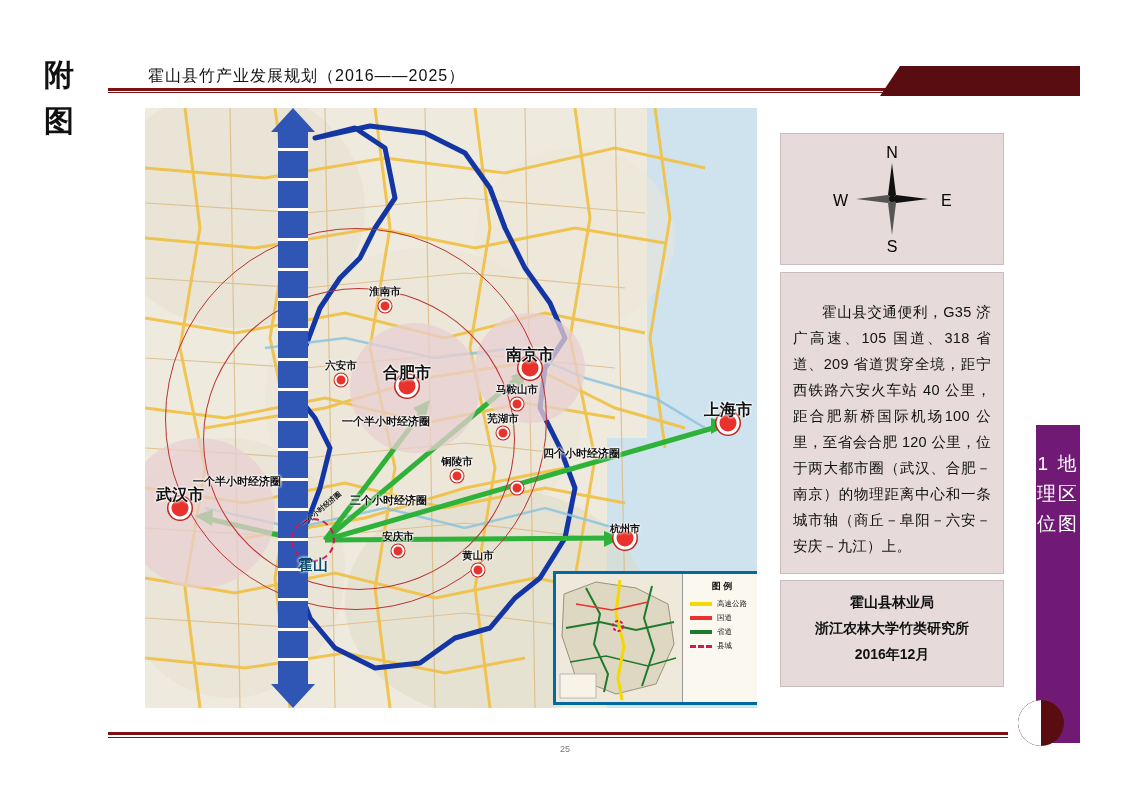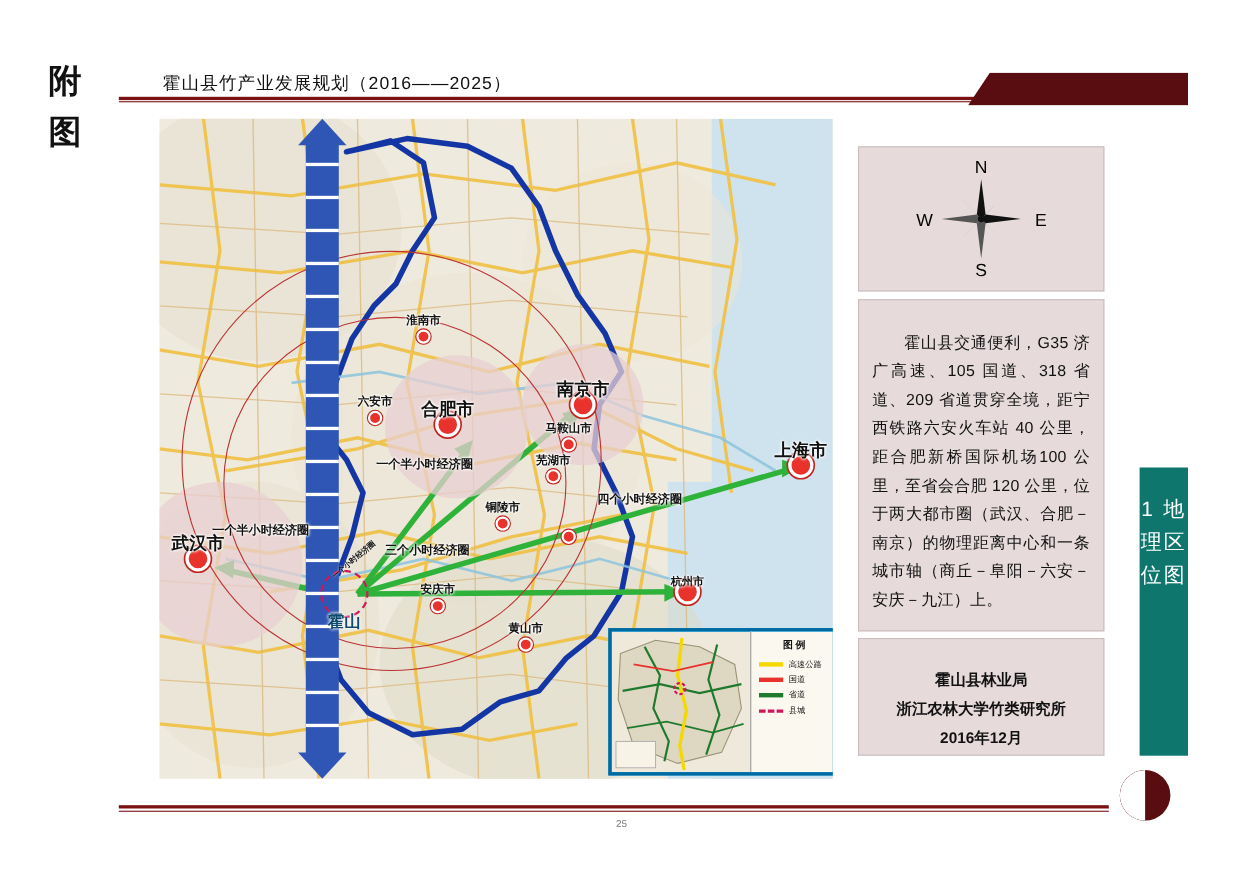--- a/index.html
+++ b/index.html
@@ -26,21 +26,21 @@
   .head-rule2{
     position:absolute;left:108px;top:92px;width:800px;height:1px;background:#7b1113;
   }
   .head-flag{
     position:absolute;left:880px;top:66px;width:200px;height:30px;background:#5a0d10;
     clip-path:polygon(10% 0,100% 0,100% 100%,0% 100%);
   }
 
   
   .side-bar{
-    position:absolute;left:1036px;top:425px;width:44px;height:262px;background:#0f766e;
+    position:absolute;left:1036px;top:425px;width:44px;height:318px;background:#701a75;
   }
   .side-bar .txt{
     position:absolute;left:0;top:24px;width:44px;text-align:center;color:#fff;
     font-size:19px;line-height:30px;letter-spacing:2px;
   }
   .side-circle{
     position:absolute;left:1018px;top:700px;width:46px;height:46px;border-radius:50%;
     background:#5a0d10;overflow:hidden;
   }
   .side-circle:after{
@@ -134,21 +134,21 @@
   .panel-text{left:780px;top:272px;width:222px;height:300px;}
   .panel-sign{left:780px;top:580px;width:222px;height:105px;}
 
   .panel-text p{
     margin:0;padding:26px 12px 0 12px;font-size:14.5px;line-height:26px;color:#111;
     text-align:justify;text-indent:2em;letter-spacing:.3px;
   }
   .panel-sign .l{
     text-align:center;font-size:14px;font-weight:bold;color:#111;line-height:26px;
   }
-  .panel-sign .wrap{padding-top:24px;}
+  .panel-sign .wrap{padding-top:8px;}
 
   .compass{position:absolute;left:50%;top:50%;transform:translate(-50%,-50%);}
 </style>
 </head>
 <body>
 
 <div class="page">
 
   <div class="corner-label">
     <div>附</div>
@@ -309,21 +309,21 @@
       <div class="dot"></div>
     </div>
     <div class="city small" style="left:312px;top:368px;">
       <div class="lbl">铜陵市</div>
       <div class="dot"></div>
     </div>
     <div class="city small" style="left:253px;top:403px;margin-top:40px;">
       <div class="lbl">安庆市</div>
       <div class="dot"></div>
     </div>
-    <div class="city small" style="left:333px;top:478px;">
+    <div class="city small" style="left:333px;top:462px;">
       <div class="lbl">黄山市</div>
       <div class="dot"></div>
     </div>
     <div class="city small" style="left:372px;top:380px;">
       <div class="dot"></div>
     </div>
 
     <div class="huoshan-mark"></div>
     <div class="huoshan-name">霍山</div>
 

